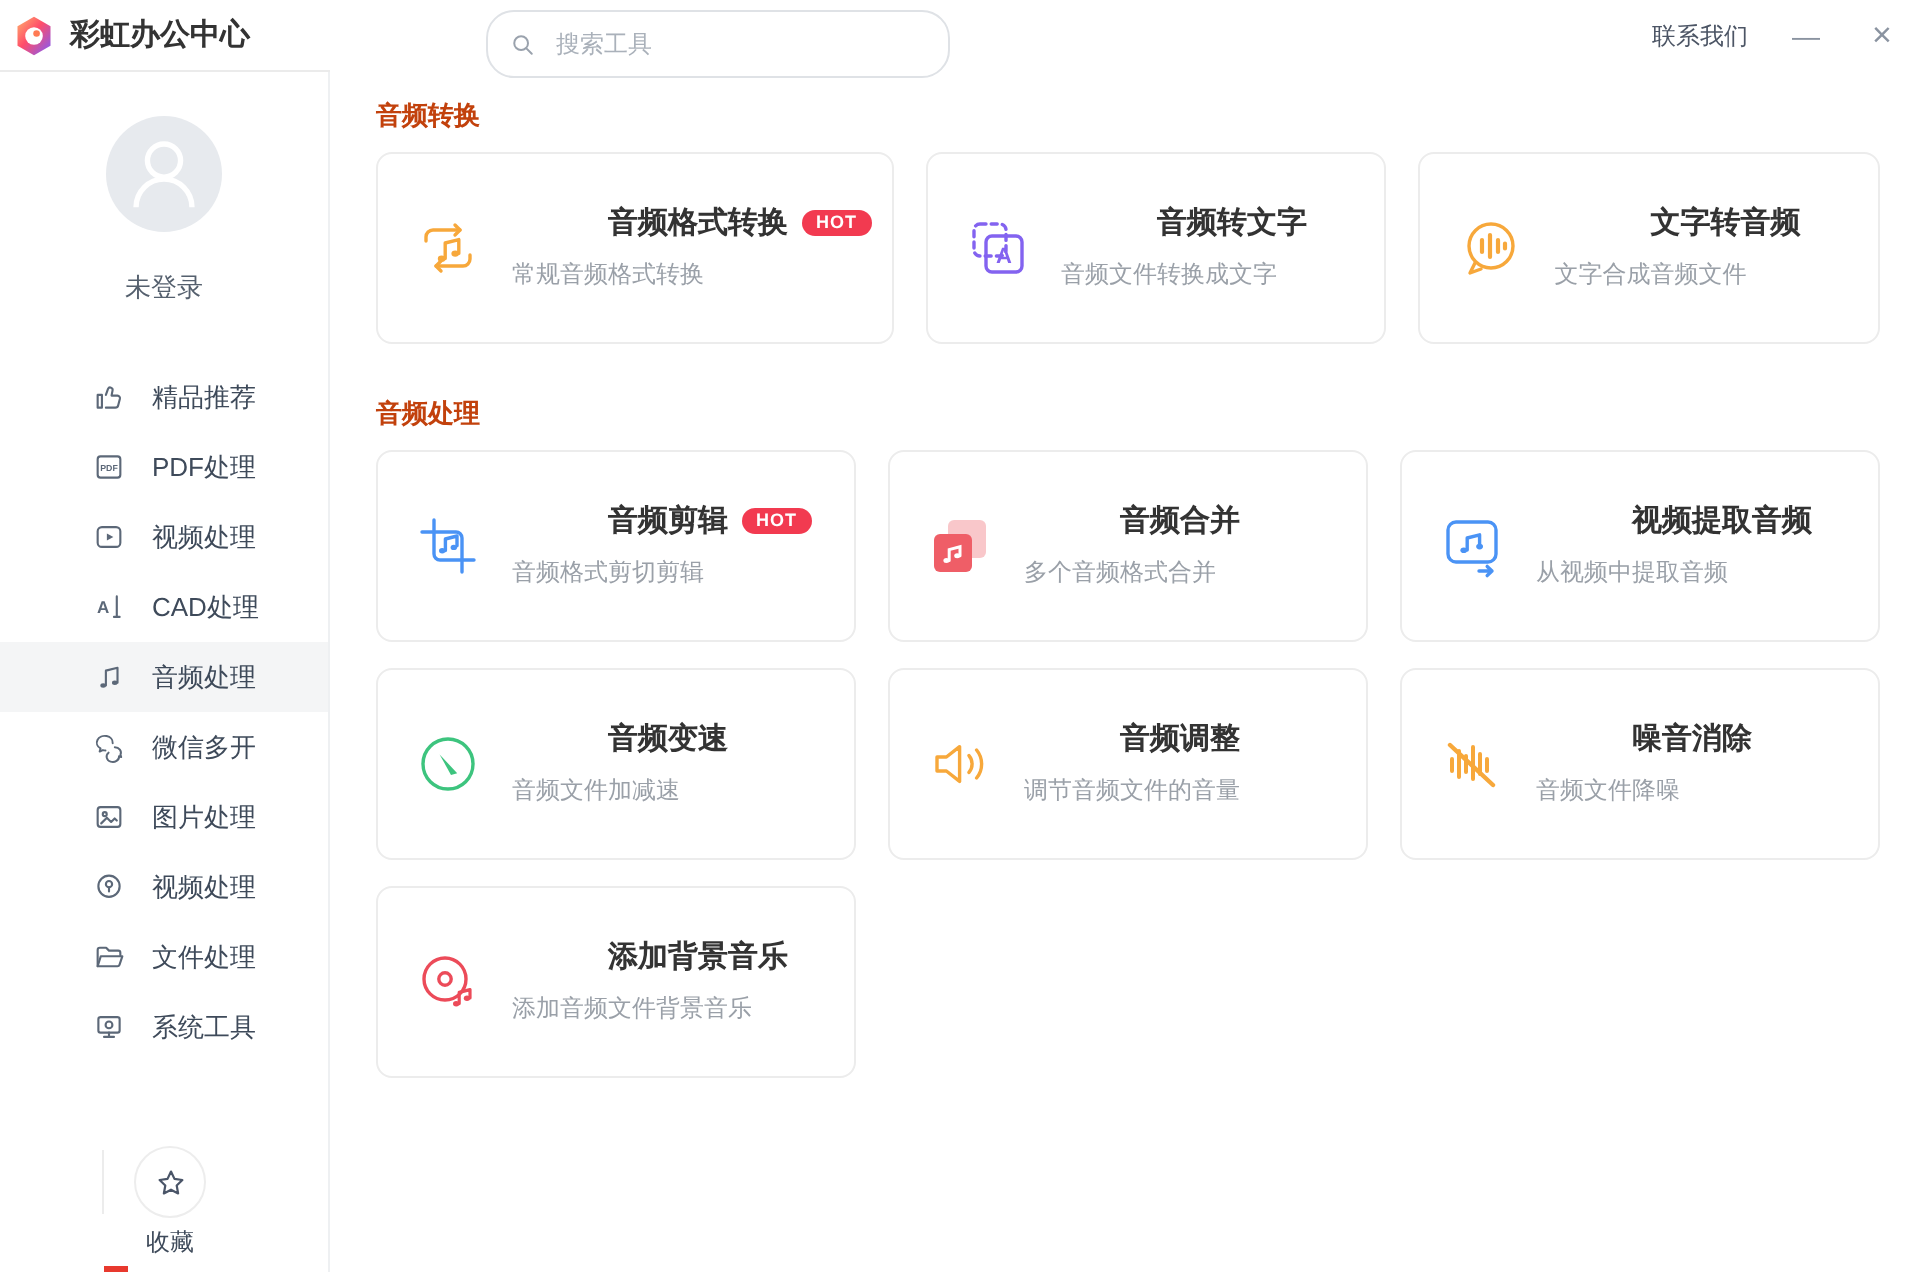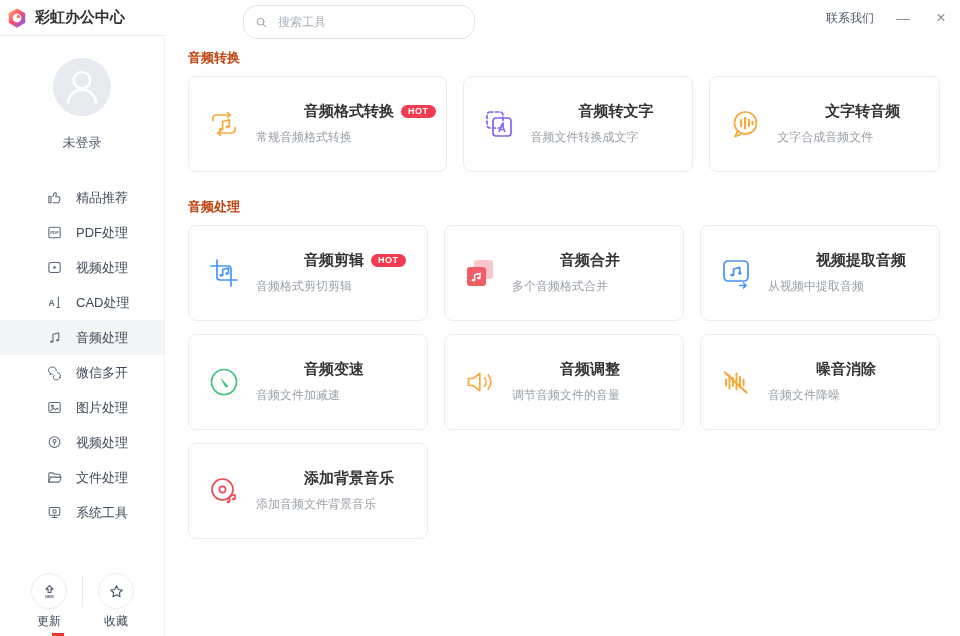--- a/index.html
+++ b/index.html
@@ -189,29 +189,20 @@
           <svg viewBox="0 0 24 24" fill="none" stroke="currentColor" stroke-linecap="round" stroke-linejoin="round" stroke-width="1.5">
             <rect x="4.5" y="5" width="15" height="11" rx="1.5"></rect>
             <circle cx="12" cy="10.5" r="2.4"></circle>
             <path d="M12 16v3M8.5 19h7"></path>
           </svg>
         </span>
        <span class="mi-label">系统工具</span>
      </div>
     </div>
   <div class="side-footer">
-      <div class="foot-btn">
-       <span class="foot-circle">
-          <svg viewBox="0 0 24 24" fill="none" stroke="currentColor" stroke-linecap="round" stroke-linejoin="round" stroke-width="1.4">
-            <path d="M12 4.5l4.5 4.5h-2.7v4.3h-3.6V9H7.5z"></path>
-            <text x="12" y="19.8" font-size="4.6" font-weight="bold" text-anchor="middle" fill="currentColor" stroke="none">NEW</text>
-          </svg>
-        </span>
-       <div class="foot-label">更新</div>
-     </div>
       <span class="foot-divider"></span>
       <div class="foot-btn">
        <span class="foot-circle">
           <svg viewBox="0 0 24 24" fill="none" stroke="currentColor" stroke-linecap="round" stroke-linejoin="round" stroke-width="1.4">
             <path d="M12 4.8l2.2 4.6 5 .7-3.6 3.5.9 5-4.5-2.4-4.5 2.4.9-5-3.6-3.5 5-.7z"></path>
           </svg>
         </span>
        <div class="foot-label">收藏</div>
      </div>
     </div>

